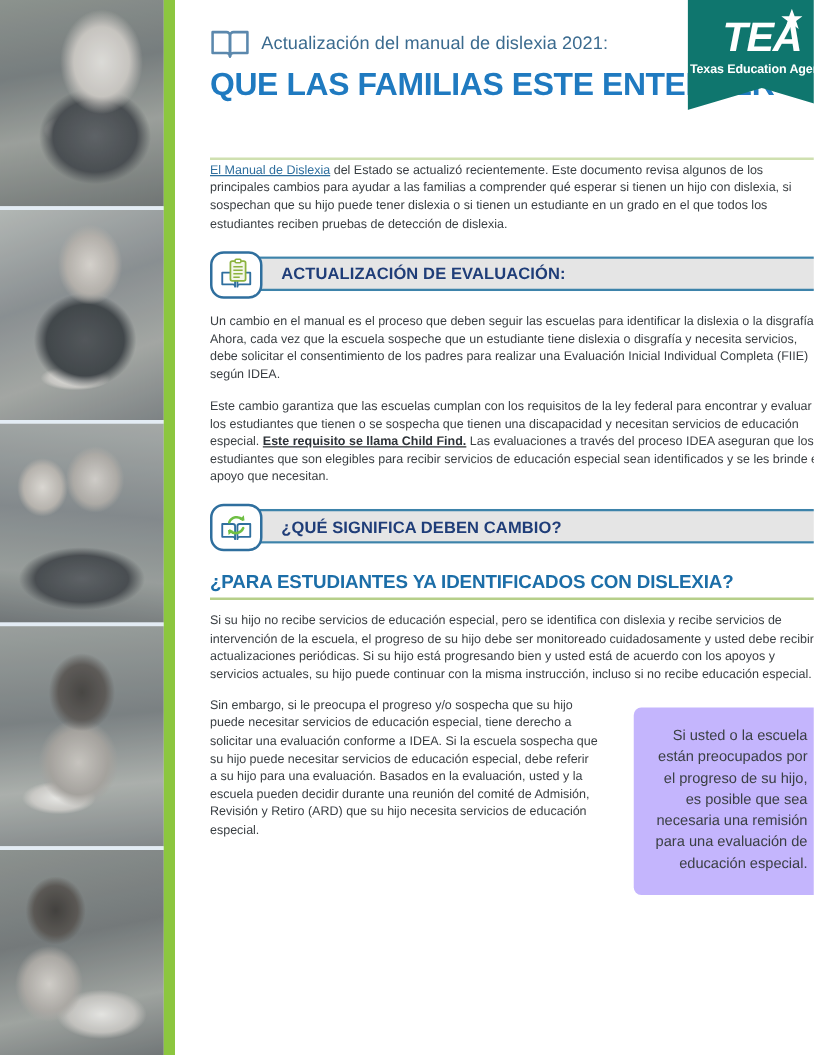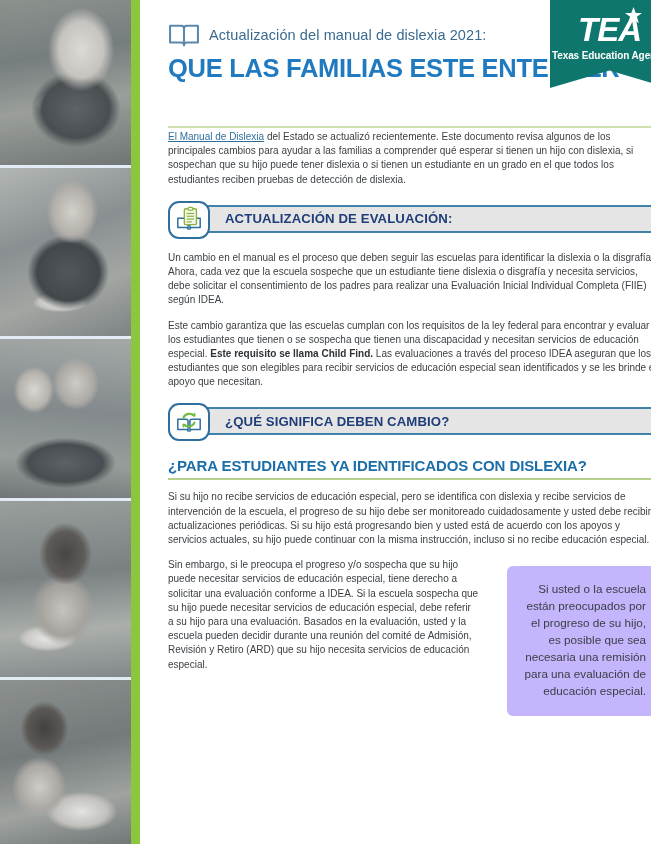--- a/index.html
+++ b/index.html
@@ -180,21 +180,21 @@
     margin: 0 0 11px 0;
     font-size: 10px;
     line-height: 1.42;
     color: #3a3f43;
   }
   .intro { margin-top: 12px; }
   a.doc-link {
     color: #2f6f9e;
     text-decoration: underline;
   }
-  .bold-in { font-weight: bold; color: #2d3237; }
+  .bold-in { font-weight: bold; color: #2d3237; text-decoration: underline; }
 
   
   .section-head {
     position: relative;
     height: 38px;
     margin: 14px 0 12px 0;
   }
   .sh-bar {
     position: absolute;
     left: 22px; right: 0; top: 4px;

